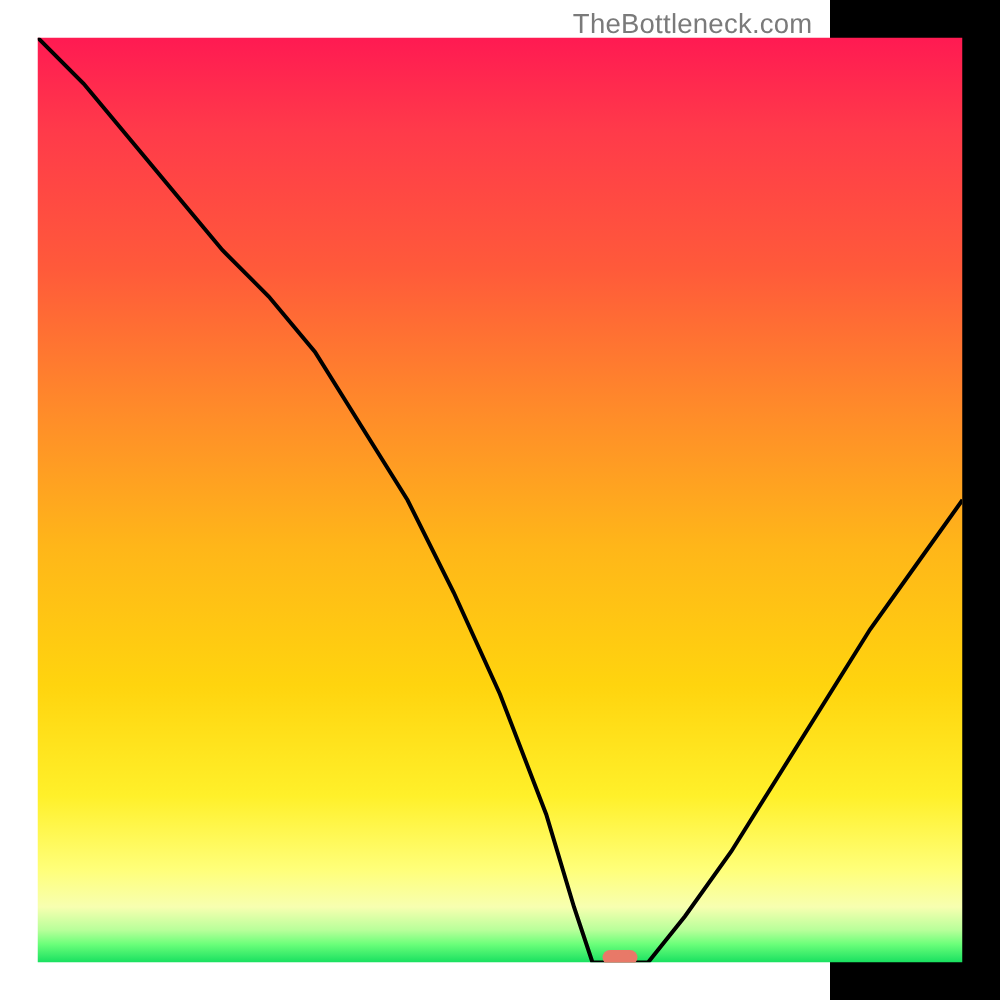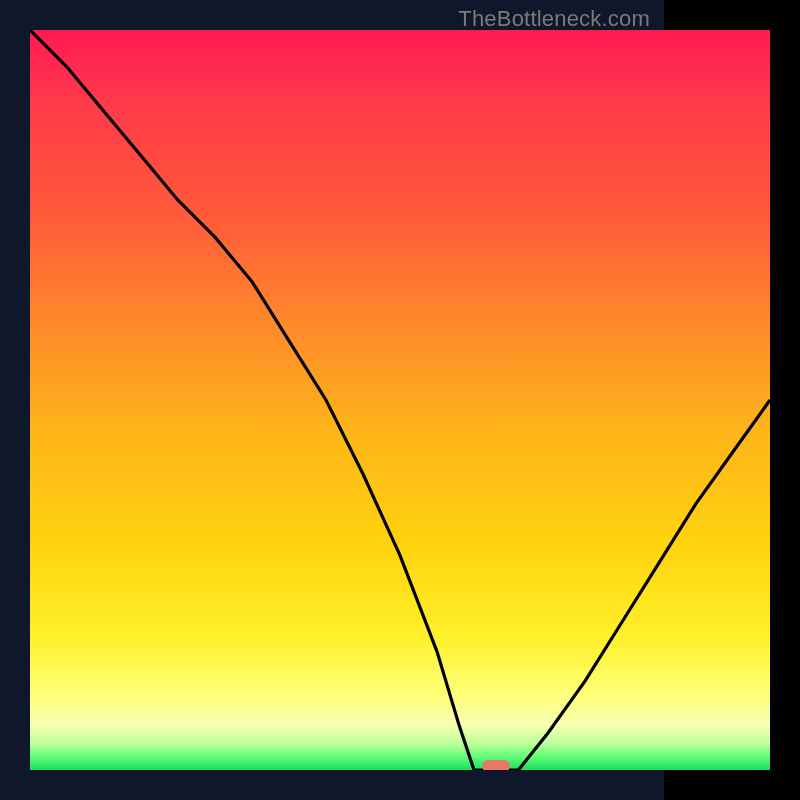--- a/index.html
+++ b/index.html
@@ -7,21 +7,21 @@
     padding: 0;
     width: 800px;
     height: 800px;
     background: #000;
     font-family: Arial, Helvetica, sans-serif;
   }
   .outer {
     position: relative;
     width: 664px;
     height: 800px;
-    background: #0f172a;
+    background: #ffffff;
   }
   .plot {
     position: absolute;
     left: 30px;
     top: 30px;
     width: 740px;
     height: 740px;
     overflow: hidden;
   }
   .gradient {

